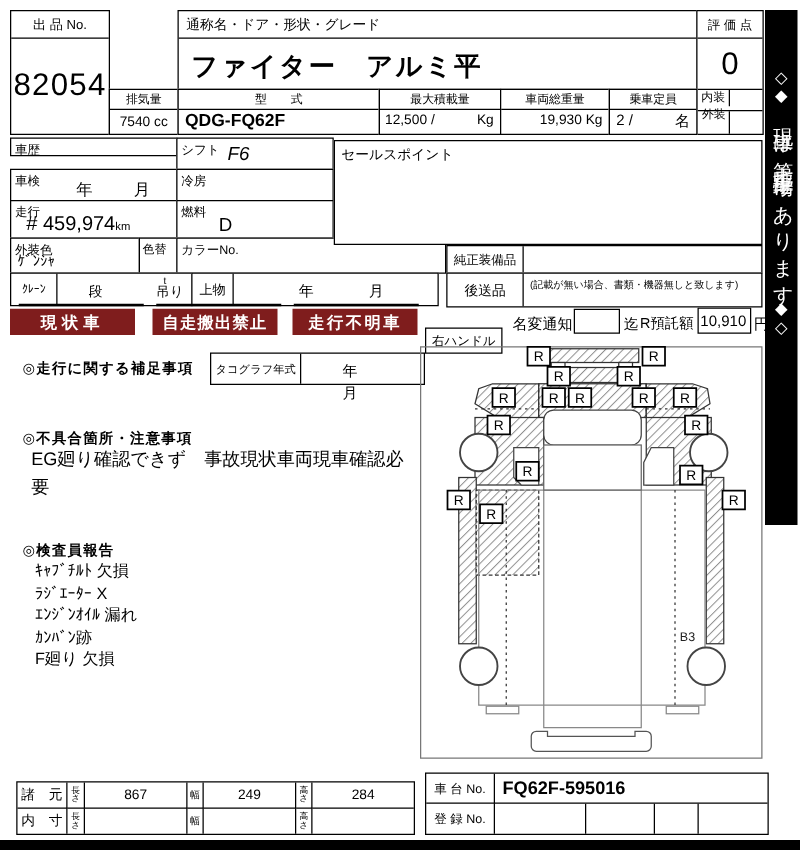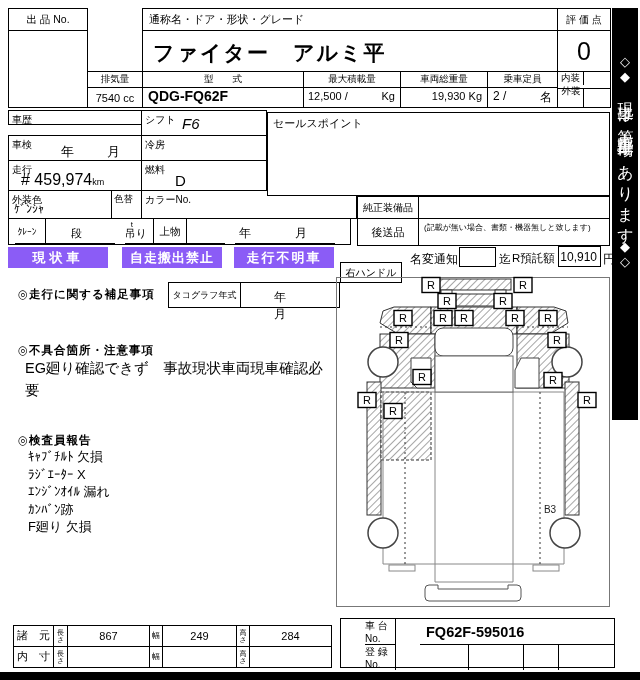--- a/index.html
+++ b/index.html
@@ -3,46 +3,47 @@
 <meta charset="utf-8">
 <style>
   html,body{margin:0;padding:0;background:#e8e8e8;}
   .sheet{position:relative;width:640px;height:680px;background:#fff;overflow:hidden;
          font-family:"Liberation Sans","DejaVu Sans",sans-serif;color:#000;}
   .bx{position:absolute;border:1px solid #000;box-sizing:border-box;background:#fff;}
   .abs{position:absolute;}
   .lblrow{border-bottom:1px solid #000;font-size:10.5px;display:flex;align-items:center;justify-content:center;box-sizing:border-box;}
   .lbl{font-size:10px;}
   .cent{display:flex;align-items:center;justify-content:center;}
-  .badge{position:absolute;height:21px;background:#8b5cf6;color:#fff;font-size:13px;font-weight:bold;
+  .badge{position:absolute;height:21px;background:#7f1d1d;color:#fff;font-size:13px;font-weight:bold;
          display:flex;align-items:center;justify-content:center;letter-spacing:4px;}
   .rule{position:absolute;height:2px;background:#000;}
   .banner{position:absolute;left:612px;top:8px;width:26px;height:412px;background:#000;color:#fff;
           display:flex;flex-direction:column;align-items:center;padding-top:46px;box-sizing:border-box;}
   .banner .dia{font-size:13px;line-height:15px;}
   .vtext{writing-mode:vertical-rl;text-orientation:upright;font-size:16px;letter-spacing:3px;margin-top:6px;}
   .seclbl{position:absolute;font-size:11.5px;font-weight:bold;letter-spacing:1px;}
   .ft-left{position:absolute;left:13px;top:625px;width:319px;height:43px;border:1px solid #000;box-sizing:border-box;
            display:grid;grid-template-columns:40px 14px 82px 13px 74px 13px 1fr;grid-template-rows:1fr 1fr;}
   .ft-left>div{border-right:1px solid #000;box-sizing:border-box;display:flex;align-items:center;justify-content:center;font-size:11px;}
   .ft-left>div.last{border-right:none;}
   .ft-left>div.r1{border-bottom:1px solid #000;}
   .tiny{font-size:7px;line-height:7px;width:9px;word-break:break-all;text-align:center;}
   .ft-right{position:absolute;left:340px;top:618px;width:275px;height:50px;border:1px solid #000;box-sizing:border-box;
             display:grid;grid-template-columns:55px 73px 55px 35px 1fr;grid-template-rows:1fr 1fr;}
-  .ft-right>div{box-sizing:border-box;margin-left:24px;}
+  .ft-right>div{box-sizing:border-box;}
   svg text{font-family:"Liberation Sans","DejaVu Sans",sans-serif;}
 </style>
 </head>
 <body>
 
 <div class="sheet">
 
   <div class="bx" style="left:8px;top:8px;width:80px;height:100px;">
     <div class="lblrow" style="height:22px;">出 品 No.</div>
+    <div class="cent" style="height:74px;font-size:25px;letter-spacing:1px;">82054</div>
   </div>
 
 
   <div class="bx" style="left:142px;top:8px;width:416px;height:64px;">
     <div class="lblrow" style="height:22px;justify-content:flex-start;padding-left:6px;font-size:11px;">通称名・ドア・形状・グレード</div>
     <div style="font-size:21px;font-weight:bold;padding:8px 0 0 10px;letter-spacing:2px;">ファイター　アルミ平</div>
   </div>
 
   <div class="bx" style="left:557px;top:8px;width:54px;height:100px;">
     <div class="lblrow" style="height:22px;font-size:10px;">評 価 点</div>

